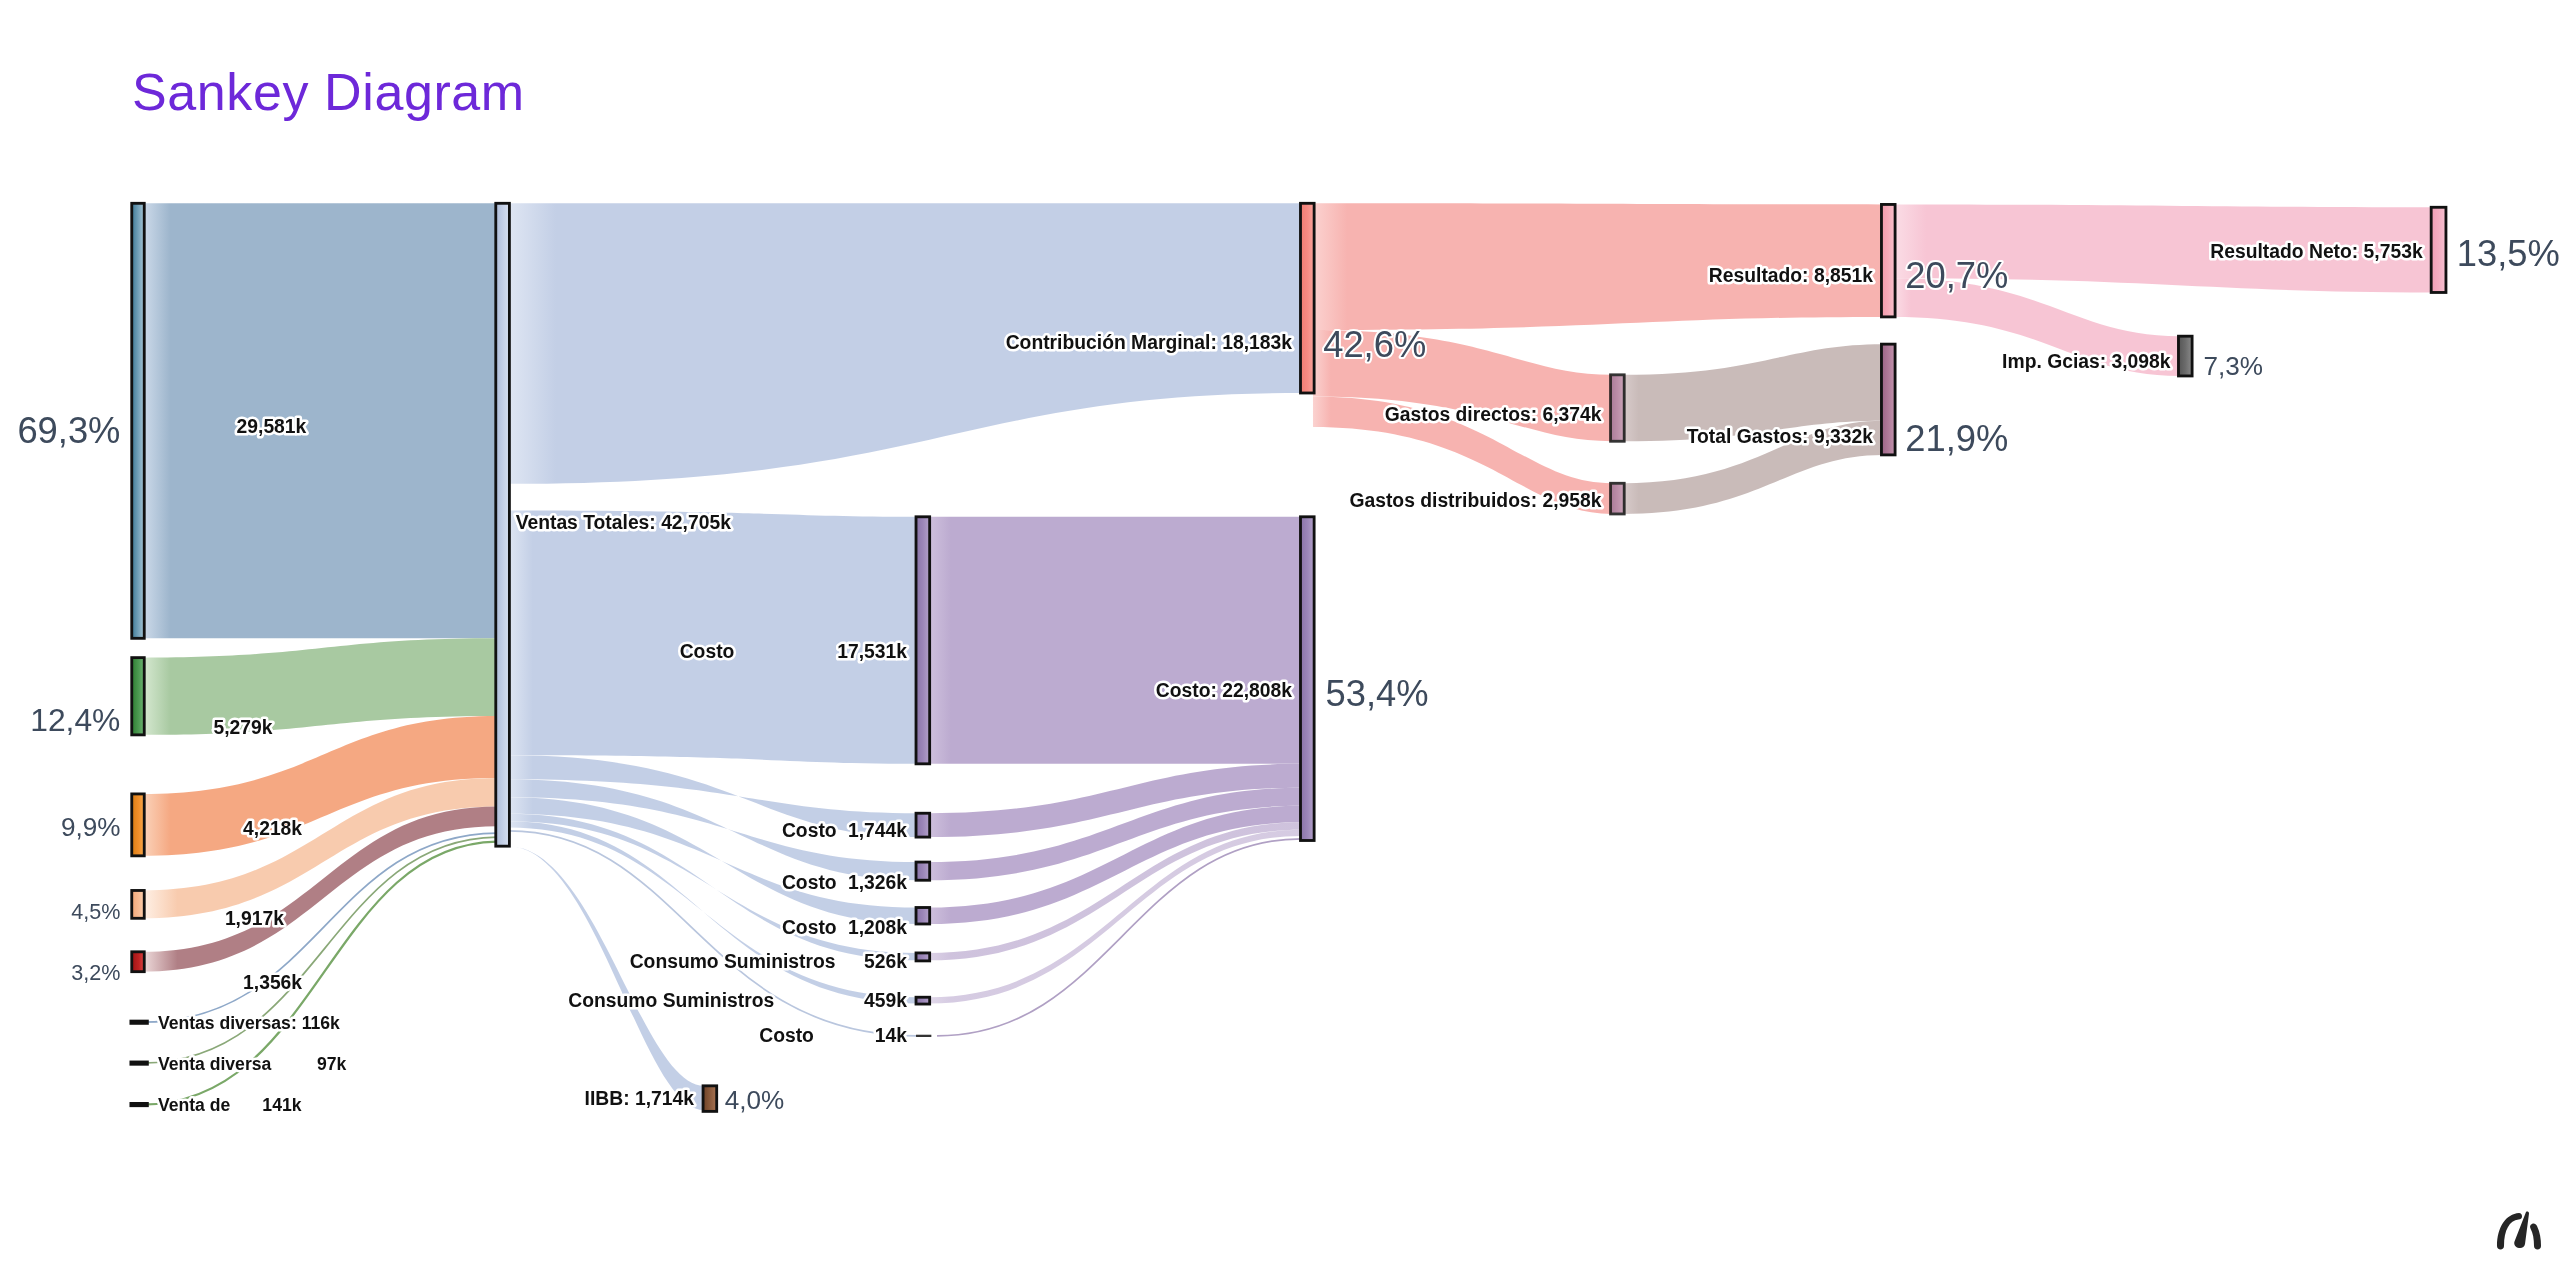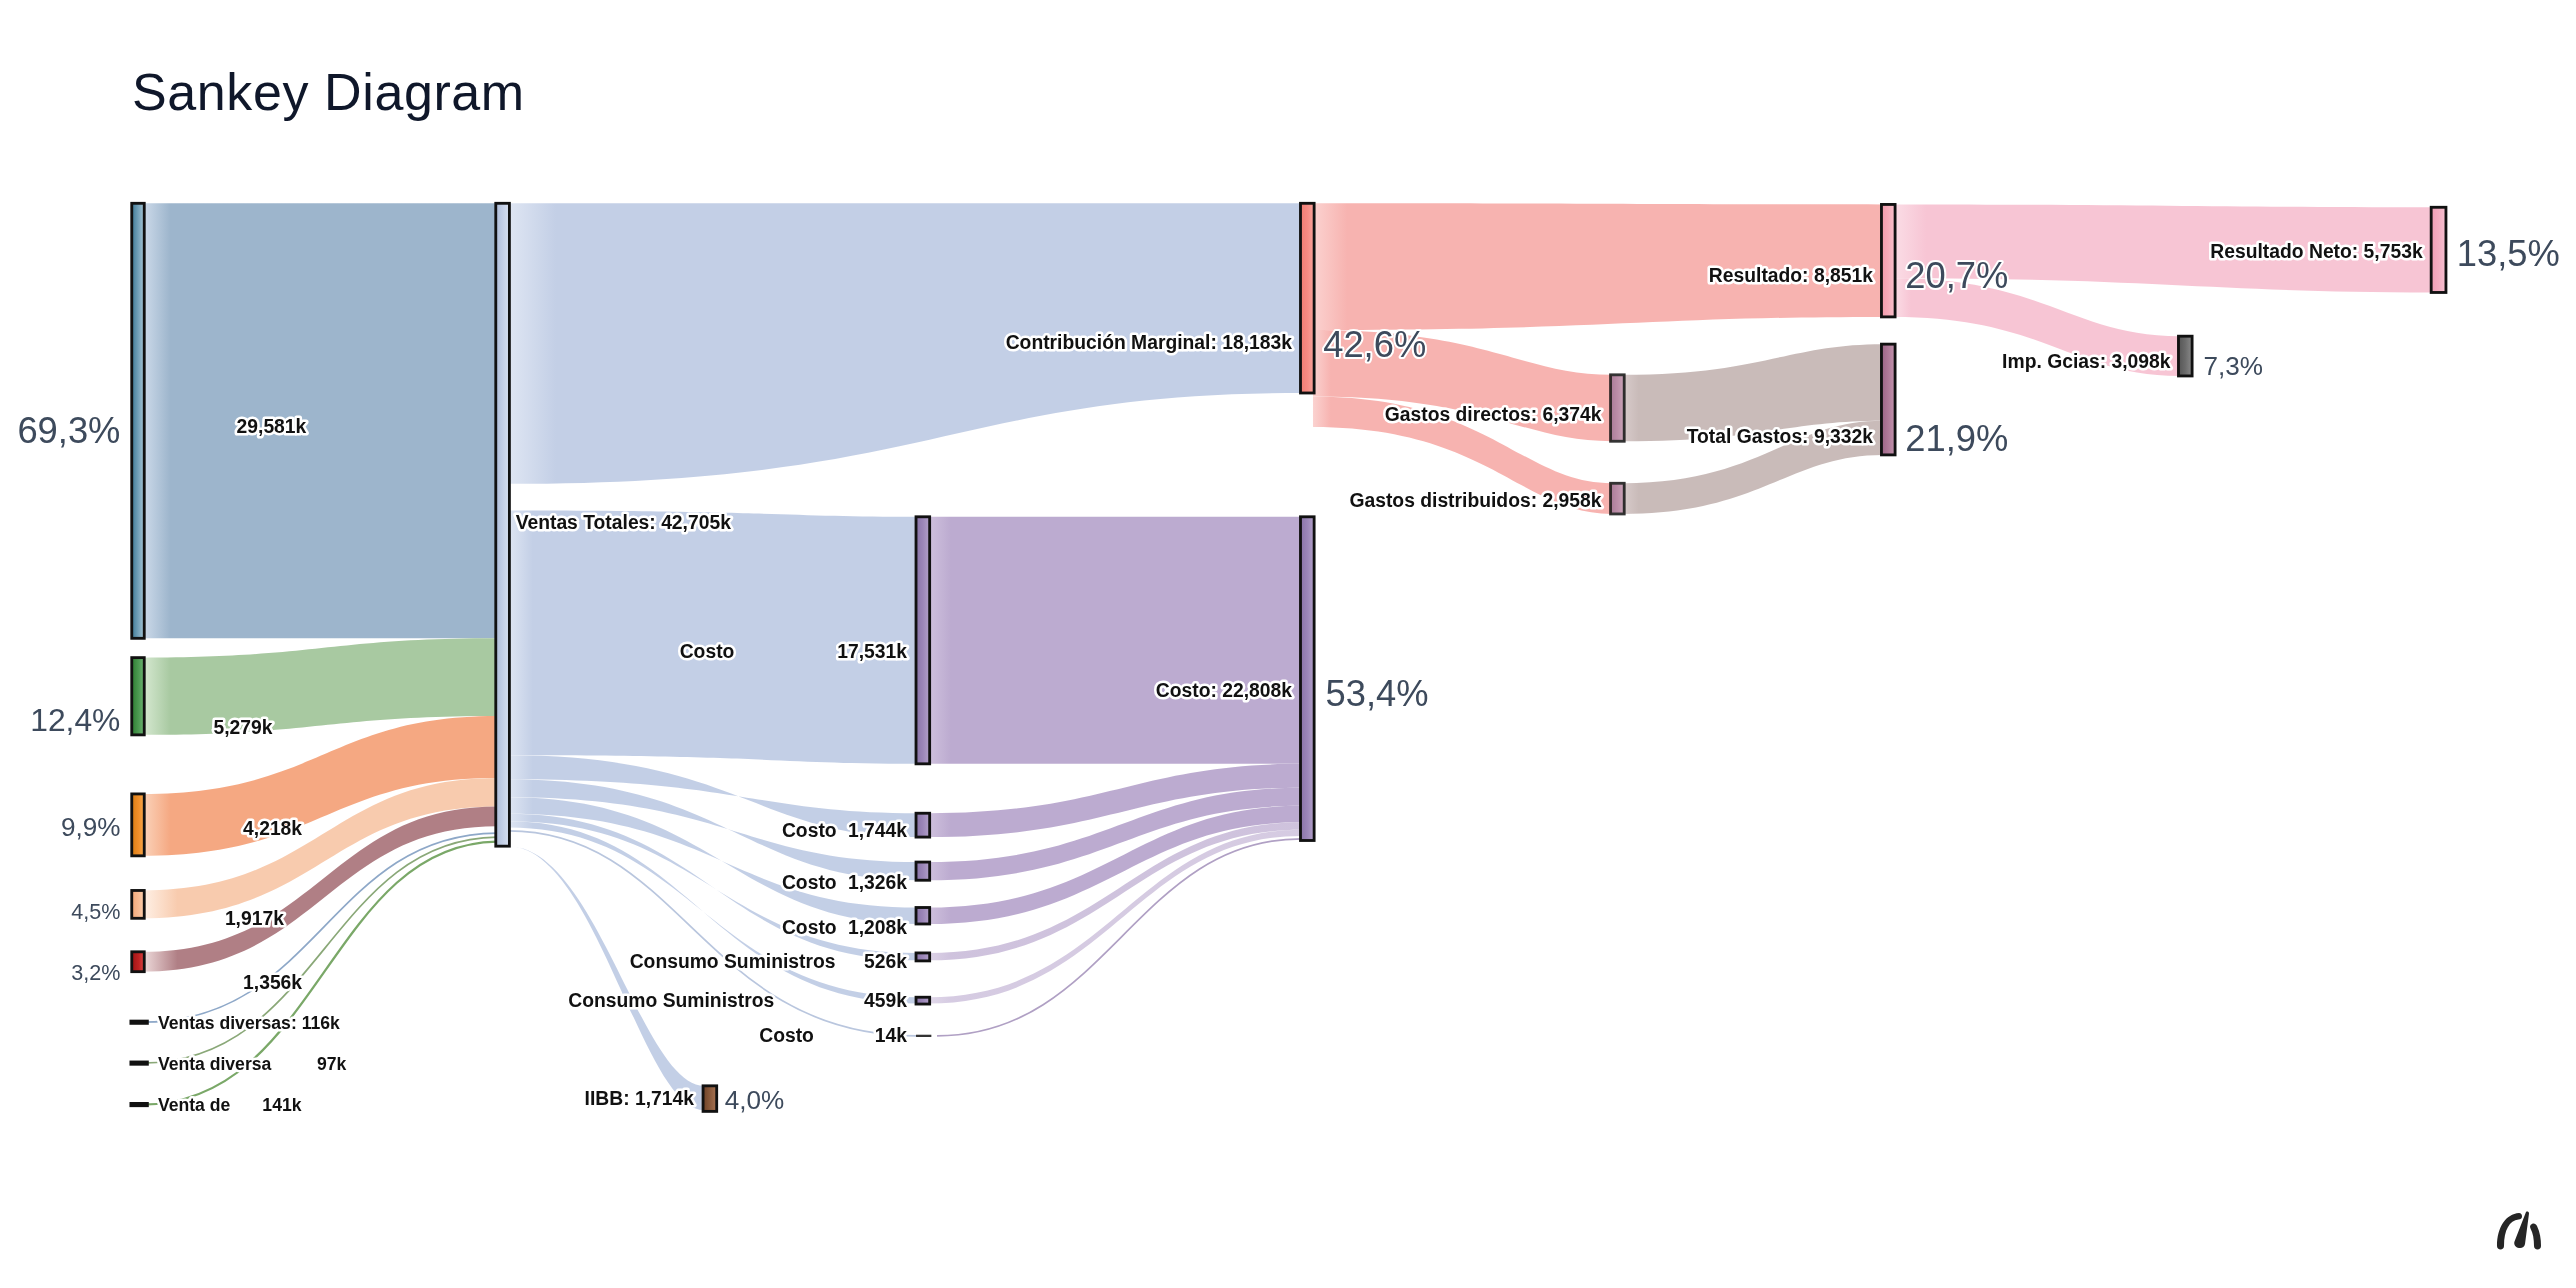--- a/index.html
+++ b/index.html
@@ -1,21 +1,21 @@
 <!DOCTYPE html>
 <html style="font-size:9px"><head>
 <meta charset="utf-8">
 <style>
   html,body{margin:0;padding:0;background:#ffffff;}
   body{width:2576px;height:1288px;overflow:hidden;font-family:"Liberation Sans",sans-serif;}
   #stage{position:relative;width:2576px;height:1288px;background:#ffffff;}
   #title{
     position:absolute;left:132px;top:62px;
     font-family:"Liberation Sans",sans-serif;
-    font-size:52px;font-weight:400;color:#0f172a;letter-spacing:0.6px;
+    font-size:52px;font-weight:400;color:#6d28d9;letter-spacing:0.6px;
     white-space:nowrap;
   }
   svg#sankey{position:absolute;left:0;top:0;width:2576px;height:1288px;}
   .node-rect{stroke:#111111;stroke-width:5;}
   .lbl{
     font-family:"Liberation Sans",sans-serif;
     font-size:34px;font-weight:bold;fill:#111111;
     paint-order:stroke fill;stroke:#ffffff;stroke-width:9px;stroke-linejoin:round;
   }
   .lbl-sm{

